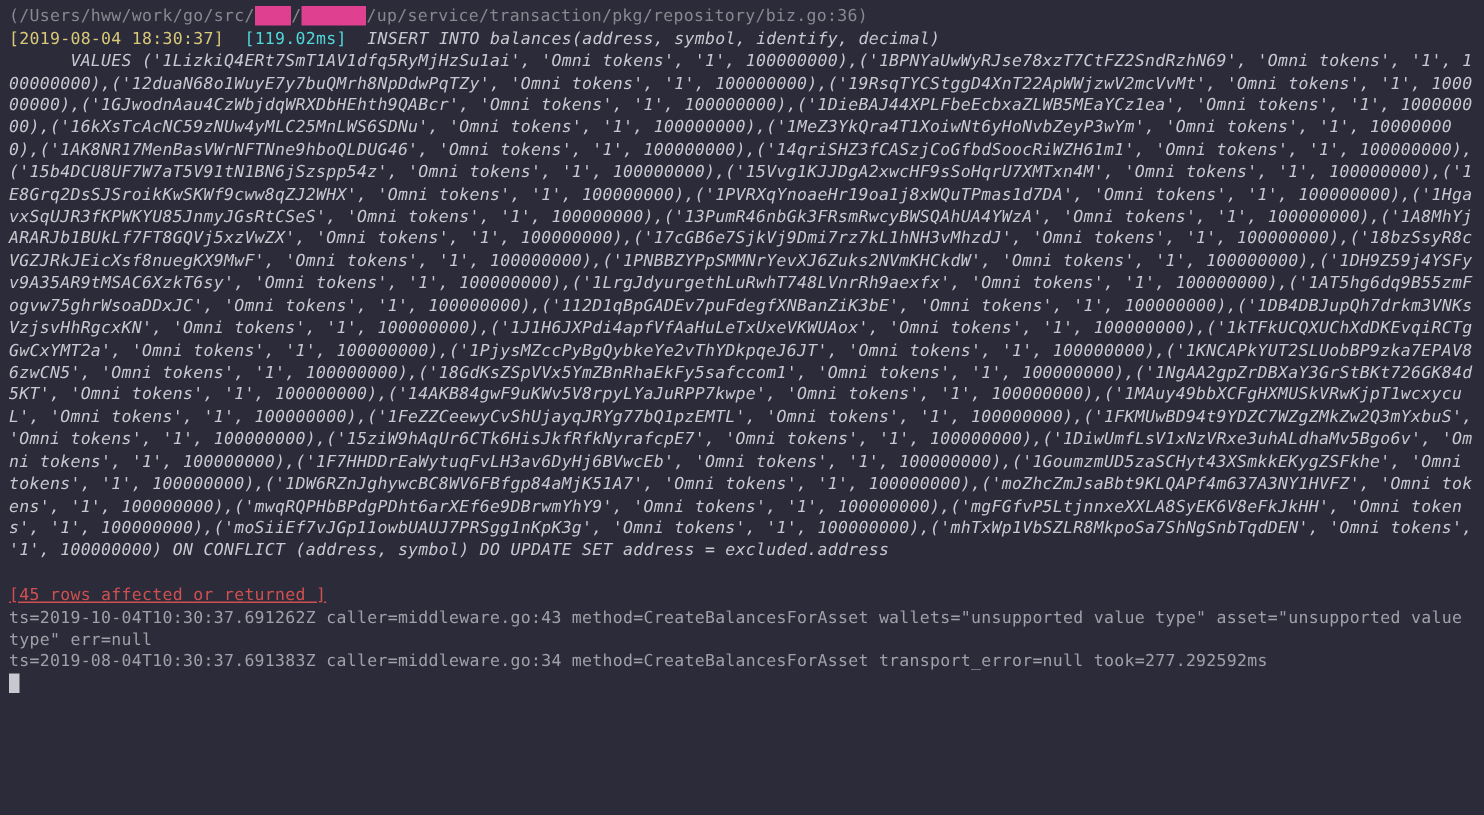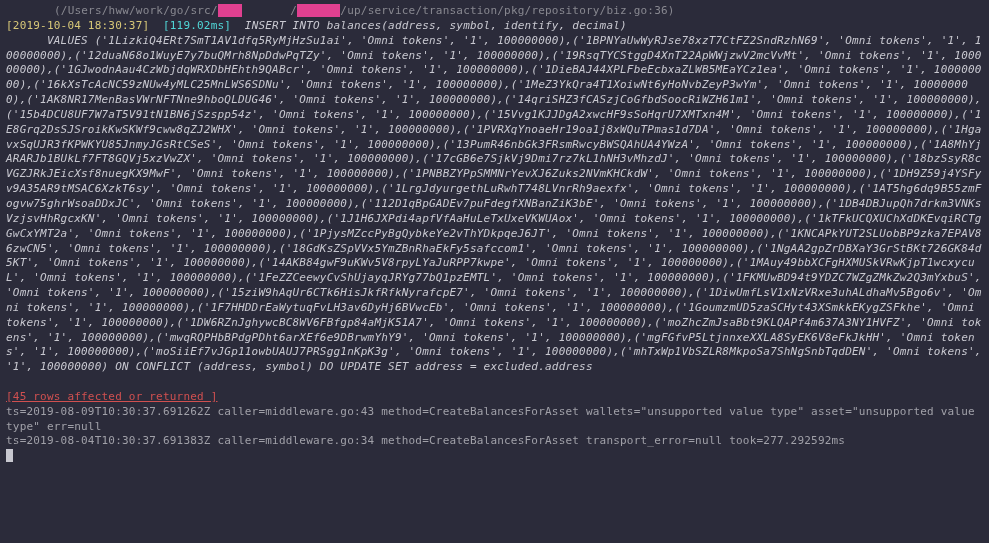--- a/index.html
+++ b/index.html
@@ -16,21 +16,21 @@
       padding: 4px 6px;
       width: 989px;
       height: 543px;
       overflow: hidden;
       letter-spacing: 0.2px;
     }
     .line {
       white-space: pre-wrap;
       word-break: break-all;
     }
-    .path-gray { color: #888890; margin-left: 48px; }
+    .path-gray { color: #888890; }
     .red-bg { background: #e04090; color: #e04090; padding: 0 2px; }
     .red-bg2 { background: #e04090; color: #e04090; padding: 0 8px; }
     .path-rest { color: #888890; text-align: center; }
     .ts-yellow { color: #d8c878; }
     .timing-cyan { color: #50d8d8; }
     .sql-white { color: #c8c8d0; font-style: italic; }
     .affected-red { color: #d05050; text-decoration: underline; }
     .log-gray { color: #a0a0a8; }
     .cursor {
       display: inline-block;
@@ -38,25 +38,25 @@
       height: 13px;
       background: #c8c8d0;
       vertical-align: text-bottom;
     }
   </style>
 </head>
 <body>
 
 <div class="line"><span class="path-gray">(/Users/hww/work/go/src/</span><span class="red-bg">   </span><span class="path-gray">/</span><span class="red-bg2">    </span><span class="path-rest">/up/service/transaction/pkg/repository/biz.go:36)</span></div>
 
-<div class="line"><span class="ts-yellow">[2019-10-04 18:30:37]</span>  <span class="timing-cyan">[119.02ms]</span>  <span class="sql-white">INSERT INTO balances(address, symbol, identify, decimal)</span></div>
+<div class="line"><span class="ts-yellow">[2019-08-04 18:30:37]</span>  <span class="timing-cyan">[119.02ms]</span>  <span class="sql-white">INSERT INTO balances(address, symbol, identify, decimal)</span></div>
 
 <div class="line sql-white">      VALUES ('1LizkiQ4ERt7SmT1AV1dfq5RyMjHzSu1ai', 'Omni tokens', '1', 100000000),('1BPNYaUwWyRJse78xzT7CtFZ2SndRzhN69', 'Omni tokens', '1', 100000000),('12duaN68o1WuyE7y7buQMrh8NpDdwPqTZy', 'Omni tokens', '1', 100000000),('19RsqTYCStggD4XnT22ApWWjzwV2mcVvMt', 'Omni tokens', '1', 100000000),('1GJwodnAau4CzWbjdqWRXDbHEhth9QABcr', 'Omni tokens', '1', 100000000),('1DieBAJ44XPLFbeEcbxaZLWB5MEaYCz1ea', 'Omni tokens', '1', 100000000),('16kXsTcAcNC59zNUw4yMLC25MnLWS6SDNu', 'Omni tokens', '1', 100000000),('1MeZ3YkQra4T1XoiwNt6yHoNvbZeyP3wYm', 'Omni tokens', '1', 100000000),('1AK8NR17MenBasVWrNFTNne9hboQLDUG46', 'Omni tokens', '1', 100000000),('14qriSHZ3fCASzjCoGfbdSoocRiWZH61m1', 'Omni tokens', '1', 100000000),('15b4DCU8UF7W7aT5V91tN1BN6jSzspp54z', 'Omni tokens', '1', 100000000),('15Vvg1KJJDgA2xwcHF9sSoHqrU7XMTxn4M', 'Omni tokens', '1', 100000000),('1E8Grq2DsSJSroikKwSKWf9cww8qZJ2WHX', 'Omni tokens', '1', 100000000),('1PVRXqYnoaeHr19oa1j8xWQuTPmas1d7DA', 'Omni tokens', '1', 100000000),('1HgavxSqUJR3fKPWKYU85JnmyJGsRtCSeS', 'Omni tokens', '1', 100000000),('13PumR46nbGk3FRsmRwcyBWSQAhUA4YWzA', 'Omni tokens', '1', 100000000),('1A8MhYjARARJb1BUkLf7FT8GQVj5xzVwZX', 'Omni tokens', '1', 100000000),('17cGB6e7SjkVj9Dmi7rz7kL1hNH3vMhzdJ', 'Omni tokens', '1', 100000000),('18bzSsyR8cVGZJRkJEicXsf8nuegKX9MwF', 'Omni tokens', '1', 100000000),('1PNBBZYPpSMMNrYevXJ6Zuks2NVmKHCkdW', 'Omni tokens', '1', 100000000),('1DH9Z59j4YSFyv9A35AR9tMSAC6XzkT6sy', 'Omni tokens', '1', 100000000),('1LrgJdyurgethLuRwhT748LVnrRh9aexfx', 'Omni tokens', '1', 100000000),('1AT5hg6dq9B55zmFogvw75ghrWsoaDDxJC', 'Omni tokens', '1', 100000000),('112D1qBpGADEv7puFdegfXNBanZiK3bE', 'Omni tokens', '1', 100000000),('1DB4DBJupQh7drkm3VNKsVzjsvHhRgcxKN', 'Omni tokens', '1', 100000000),('1J1H6JXPdi4apfVfAaHuLeTxUxeVKWUAox', 'Omni tokens', '1', 100000000),('1kTFkUCQXUChXdDKEvqiRCTgGwCxYMT2a', 'Omni tokens', '1', 100000000),('1PjysMZccPyBgQybkeYe2vThYDkpqeJ6JT', 'Omni tokens', '1', 100000000),('1KNCAPkYUT2SLUobBP9zka7EPAV86zwCN5', 'Omni tokens', '1', 100000000),('18GdKsZSpVVx5YmZBnRhaEkFy5safccom1', 'Omni tokens', '1', 100000000),('1NgAA2gpZrDBXaY3GrStBKt726GK84d5KT', 'Omni tokens', '1', 100000000),('14AKB84gwF9uKWv5V8rpyLYaJuRPP7kwpe', 'Omni tokens', '1', 100000000),('1MAuy49bbXCFgHXMUSkVRwKjpT1wcxycuL', 'Omni tokens', '1', 100000000),('1FeZZCeewyCvShUjayqJRYg77bQ1pzEMTL', 'Omni tokens', '1', 100000000),('1FKMUwBD94t9YDZC7WZgZMkZw2Q3mYxbuS', 'Omni tokens', '1', 100000000),('15ziW9hAqUr6CTk6HisJkfRfkNyrafcpE7', 'Omni tokens', '1', 100000000),('1DiwUmfLsV1xNzVRxe3uhALdhaMv5Bgo6v', 'Omni tokens', '1', 100000000),('1F7HHDDrEaWytuqFvLH3av6DyHj6BVwcEb', 'Omni tokens', '1', 100000000),('1GoumzmUD5zaSCHyt43XSmkkEKygZSFkhe', 'Omni tokens', '1', 100000000),('1DW6RZnJghywcBC8WV6FBfgp84aMjK51A7', 'Omni tokens', '1', 100000000),('moZhcZmJsaBbt9KLQAPf4m637A3NY1HVFZ', 'Omni tokens', '1', 100000000),('mwqRQPHbBPdgPDht6arXEf6e9DBrwmYhY9', 'Omni tokens', '1', 100000000),('mgFGfvP5LtjnnxeXXLA8SyEK6V8eFkJkHH', 'Omni tokens', '1', 100000000),('moSiiEf7vJGp11owbUAUJ7PRSgg1nKpK3g', 'Omni tokens', '1', 100000000),('mhTxWp1VbSZLR8MkpoSa7ShNgSnbTqdDEN', 'Omni tokens', '1', 100000000) ON CONFLICT (address, symbol) DO UPDATE SET address = excluded.address</div>
 
 <div class="line"><br></div>
 
 <div class="line affected-red">[45 rows affected or returned ]</div>
 
-<div class="line log-gray">ts=2019-08-09T10:30:37.691262Z caller=middleware.go:43 method=CreateBalancesForAsset wallets="unsupported value type" asset="unsupported value type" err=null</div>
+<div class="line log-gray">ts=2019-10-04T10:30:37.691262Z caller=middleware.go:43 method=CreateBalancesForAsset wallets="unsupported value type" asset="unsupported value type" err=null</div>
 
 <div class="line log-gray">ts=2019-08-04T10:30:37.691383Z caller=middleware.go:34 method=CreateBalancesForAsset transport_error=null took=277.292592ms</div>
 
 <div class="line"><span class="cursor"></span></div>
 
 </body></html>

